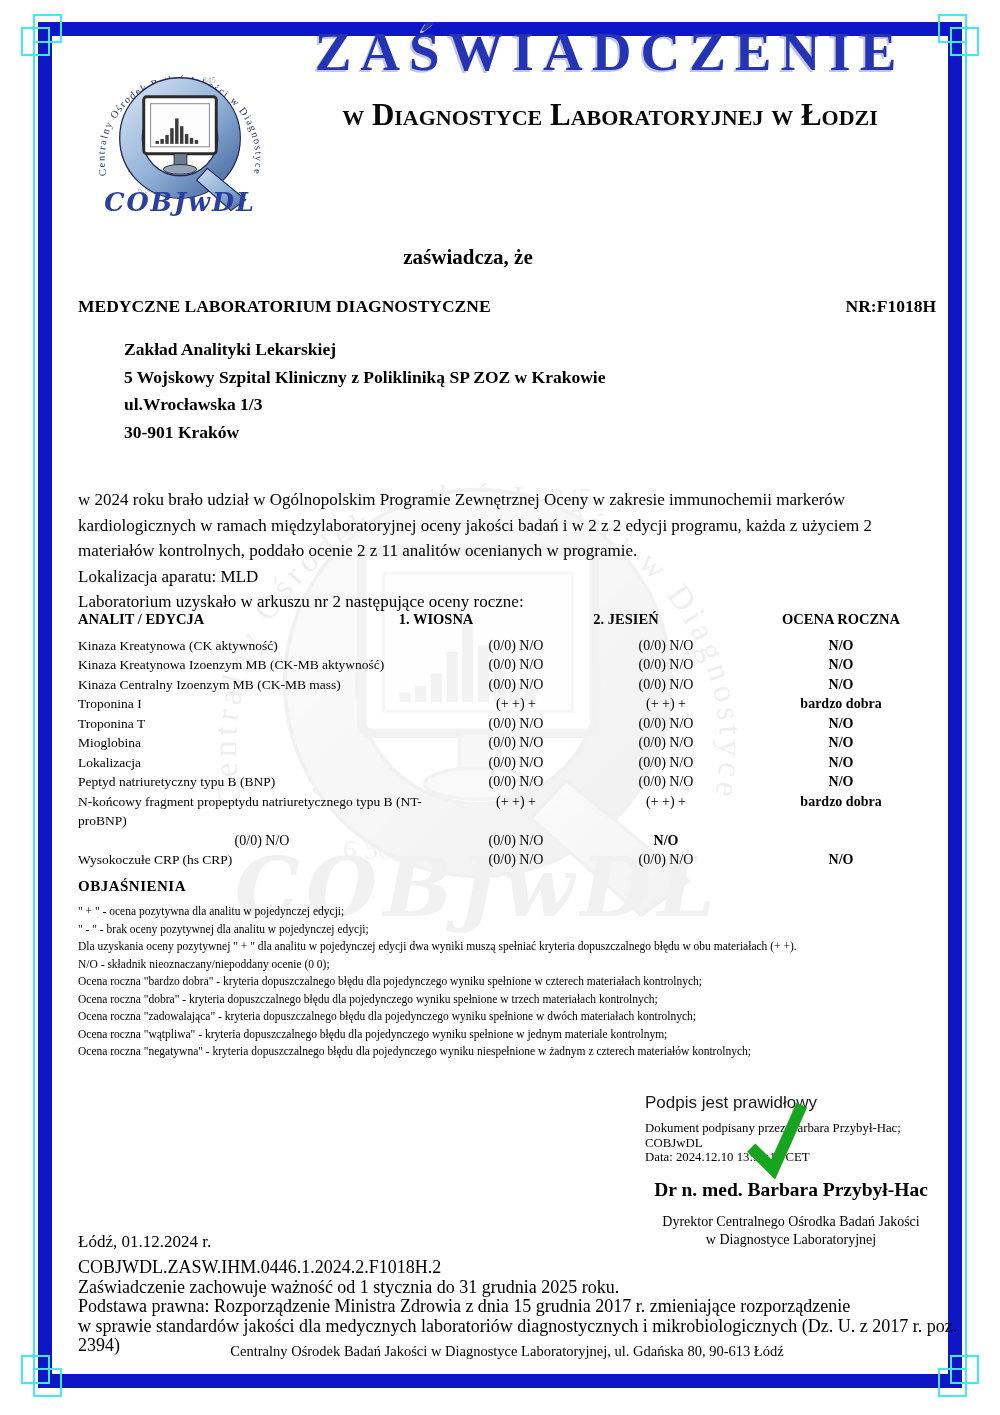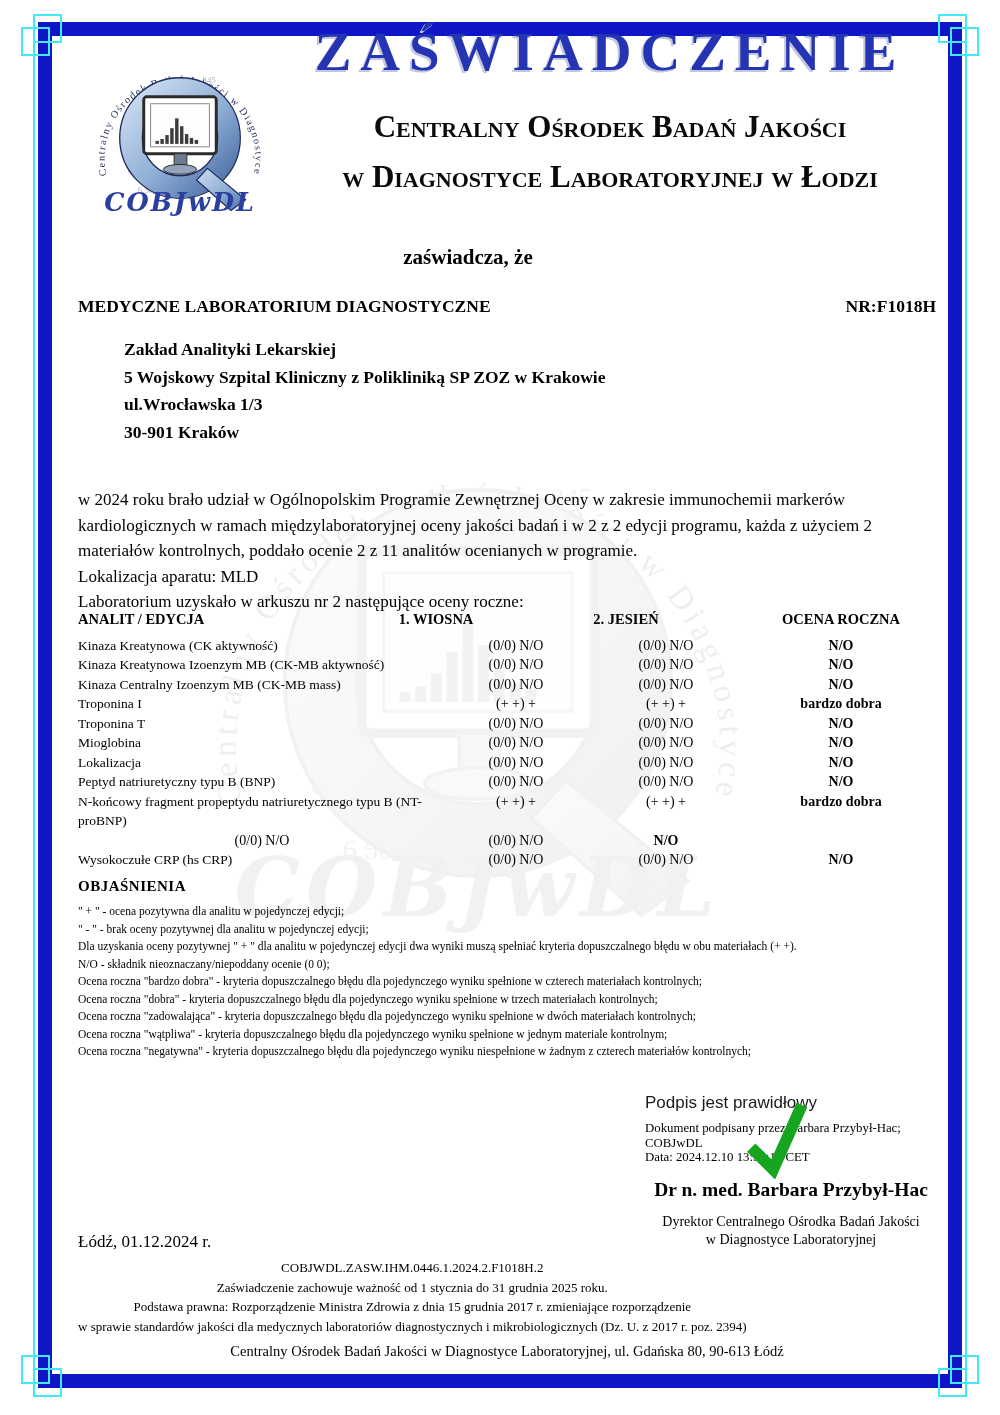--- a/index.html
+++ b/index.html
@@ -64,21 +64,21 @@
   .signature { position:absolute; left:645px; top:1093px; width:292px; }
   .sig-valid { font-family:"Liberation Sans", sans-serif; font-size:17px; color:#1a1a1a; }
   .sig-details { margin-top:8px; font-size:12.8px; line-height:14.5px; }
   .sig-check { position:absolute; left:98px; top:8px; width:68px; height:78px; }
   .sig-name { margin-top:14px; text-align:center; font-weight:700; font-size:19.5px; white-space:nowrap; }
   .sig-title { text-align:center; font-size:14px; line-height:18px; margin-top:12px; }
 
   
   .footer-left { position:absolute; left:78px; top:1232px; }
   .f-place { font-size:17px; margin-bottom:6px; }
-  .f-small { font-size:13px; line-height:19.5px;text-align:center; }
+  .f-small { font-size:18px; line-height:19.5px; }
   .footer-center { position:absolute; left:78px; right:64px; top:1343px; text-align:center; font-size:14.5px; }
 </style>
 </head>
 <body>
 
 <div class="page">
 
   <svg class="watermark" viewBox="0 0 210 200" aria-hidden="true">
     <defs>
       <linearGradient id="qgw" x1="0" y1="0" x2="1" y2="1">
@@ -176,21 +176,20 @@
         <rect x="120" y="102" width="3.5" height="4"></rect>
       </g>
       <rect x="99" y="116" width="13" height="13" fill="#6b7c93" stroke="#2b2b2b"></rect>
       <ellipse cx="105" cy="132" rx="17" ry="5" fill="#93a4ba" stroke="#2b2b2b"></ellipse>
     </g>
     <text x="105" y="174" font-size="26" font-style="italic" font-weight="bold" text-anchor="middle" letter-spacing="2" fill="#2b3f9e" font-family="DejaVu Serif, serif">COBJwDL</text>
   </svg>
 
   <div class="title-block">
     <h1 class="main-title">ZAŚWIADCZENIE</h1>
-    <div class="org-line l1">Centralny Ośrodek Badań Jakości</div>
     <div class="org-line l2">w Diagnostyce Laboratoryjnej w Łodzi</div>
   </div>
   <div class="certifies">zaświadcza, że</div>
 
   <div class="lab-line">
     <span>MEDYCZNE LABORATORIUM DIAGNOSTYCZNE</span>
     <span>NR:F1018H</span>
   </div>
   <div class="address">
     <div>Zakład Analityki Lekarskiej</div>

